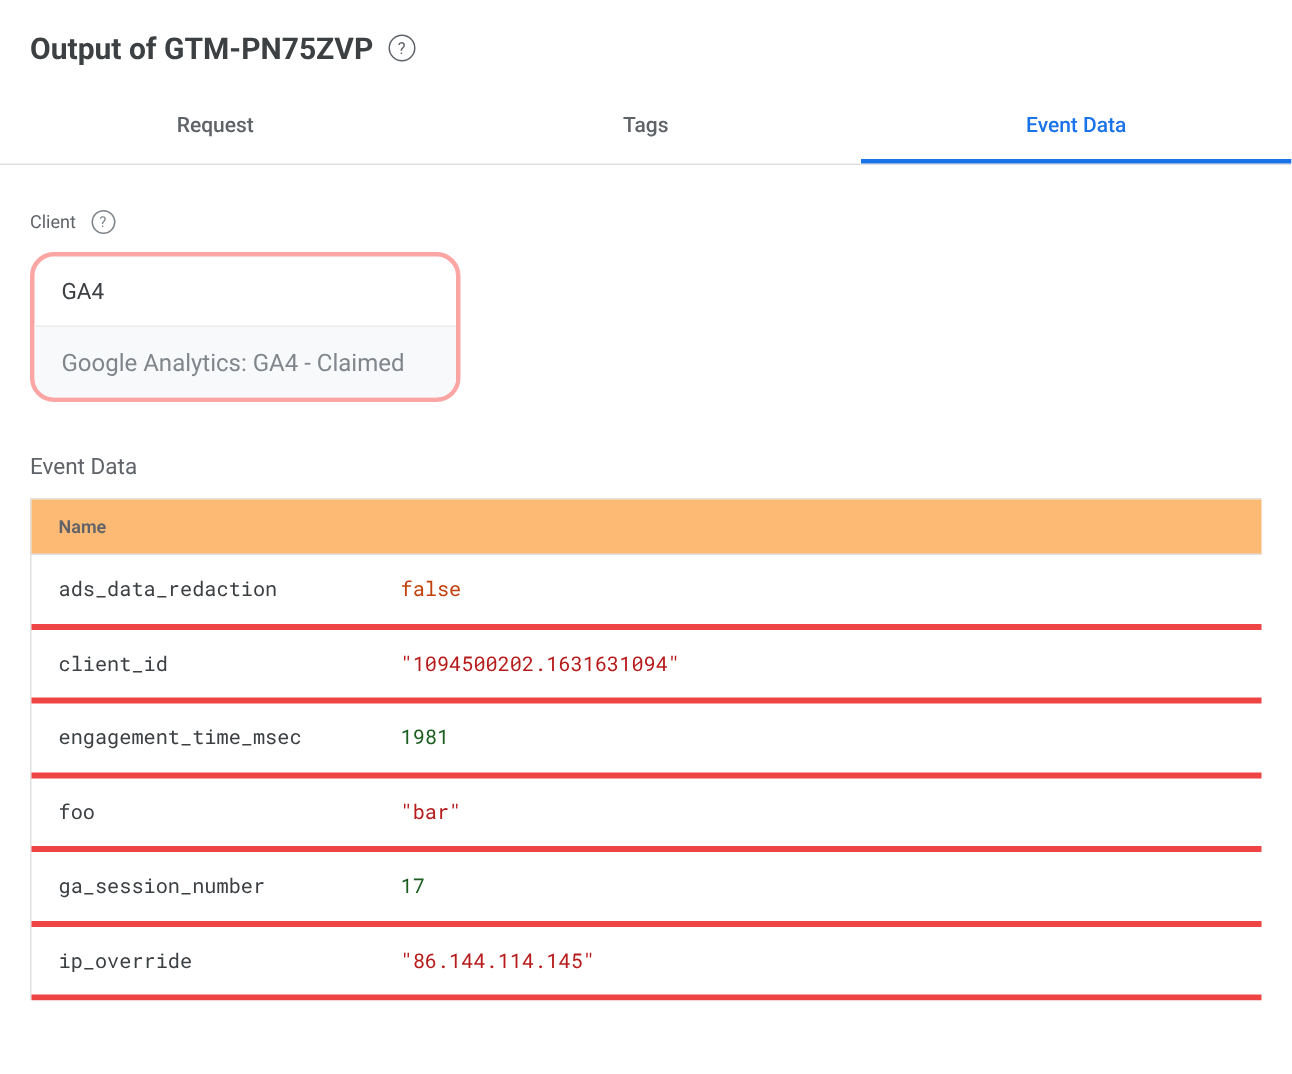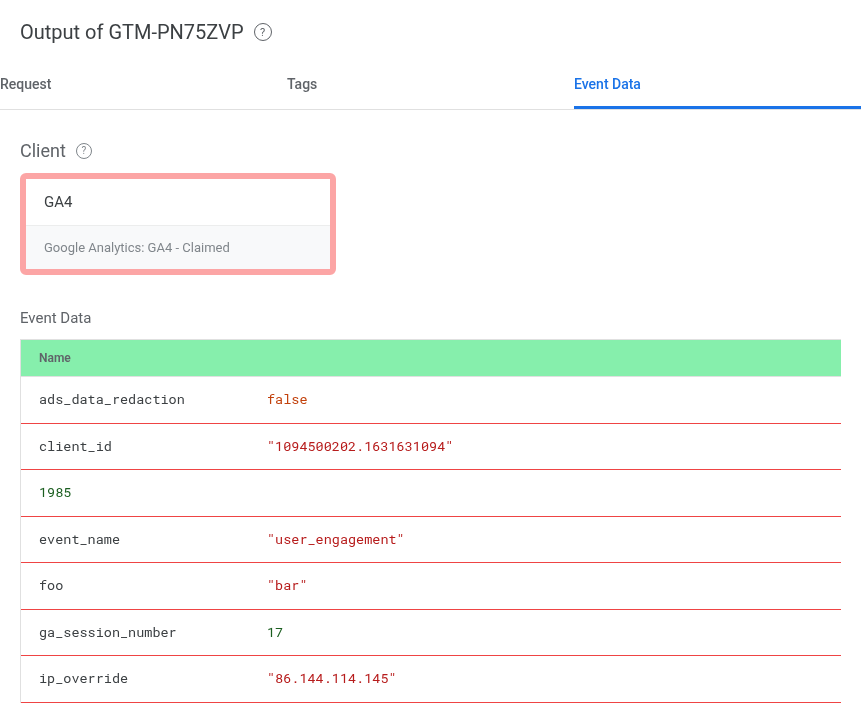--- a/index.html
+++ b/index.html
@@ -14,124 +14,125 @@
   padding: 20px 20px 0 20px;
 }
 .title-row {
   display: flex;
   align-items: center;
   gap: 10px;
   margin-bottom: 18px;
 }
 .title {
   font-size: 20px;
-  font-weight: 400;
+  font-weight: 700;
   color: #3c4043;
 }
 .help-icon {
   width: 18px;
   height: 18px;
   border: 1.5px solid #5f6368;
   border-radius: 50%;
   display: inline-flex;
   align-items: center;
   justify-content: center;
   font-size: 11px;
   color: #5f6368;
   cursor: pointer;
 }
 .tabs {
   display: flex;
   border-bottom: 1px solid #e0e0e0;
 }
 .tab {
   flex: 1;
-  padding: 14px 0;
+  text-align: center;
+  padding: 14px 16px;
   font-size: 14px;
   font-weight: 500;
   color: #5f6368;
   cursor: pointer;
   border-bottom: 3px solid transparent;
 }
 .tab.active {
   color: #1a73e8;
   border-bottom-color: #1a73e8;
 }
 .content {
   padding: 30px 20px 0 20px;
 }
 .section-label-row {
   display: flex;
   align-items: center;
   gap: 10px;
   margin-bottom: 12px;
 }
 .section-label {
-  font-size: 18px;
+  font-size: 12px;
   color: #5f6368;
 }
 .help-icon-sm {
   width: 16px;
   height: 16px;
   border: 1.5px solid #80868b;
   border-radius: 50%;
   display: inline-flex;
   align-items: center;
   justify-content: center;
   font-size: 10px;
   color: #80868b;
   cursor: pointer;
 }
 .client-box {
-  border: 6px solid #fca5a5;
-  border-radius: 6px;
-  width: 316px;
+  border: 3px solid #fca5a5;
+  border-radius: 16px;
+  width: 287px;
   overflow: hidden;
 }
 .client-name {
   padding: 14px 18px;
   font-size: 15px;
   color: #3c4043;
 }
 .client-desc {
   padding: 14px 18px;
-  font-size: 13px;
+  font-size: 16px;
   color: #80868b;
   background: #f8f9fa;
   border-top: 1px solid #eceded;
 }
 .event-data-section {
   margin-top: 34px;
 }
 .event-data-label {
   font-size: 15px;
   color: #5f6368;
   margin-bottom: 12px;
 }
 .table {
   border: 1px solid #e0e0e0;
   border-bottom: none;
   border-right: none;
 }
 .thead {
   display: flex;
-  background: #86efac;
+  background: #fdba74;
   border-bottom: 1px solid #e0e0e0;
 }
 .th {
   padding: 11px 18px;
   font-size: 12px;
   font-weight: 600;
   color: #5f6368;
 }
 .th-name { width: 228px; }
 .th-value { flex: 1; }
 .tr {
   display: flex;
-  border-bottom: 1px solid #ef4444;
+  border-bottom: 4px solid #ef4444;
 }
 .td {
   padding: 14px 18px;
   font-family: "Roboto Mono", Menlo, Consolas, monospace;
   font-size: 13.5px;
   line-height: 1.3;
 }
 .td-name {
   width: 228px;
   color: #3c4043;
@@ -176,25 +177,22 @@
       <div id="tbody">
           <div class="tr">
             <div class="td td-name">ads_data_redaction</div>
             <div class="td td-value"><span class="val-bool">false</span></div>
           </div>
           <div class="tr">
             <div class="td td-name">client_id</div>
             <div class="td td-value"><span class="val-string">"1094500202.1631631094"</span></div>
           </div>
           <div class="tr">
-            <div class="td td-value"><span class="val-number">1985</span></div>
-          </div>
-          <div class="tr">
-            <div class="td td-name">event_name</div>
-            <div class="td td-value"><span class="val-string">"user_engagement"</span></div>
+            <div class="td td-name">engagement_time_msec</div>
+            <div class="td td-value"><span class="val-number">1981</span></div>
           </div>
           <div class="tr">
             <div class="td td-name">foo</div>
             <div class="td td-value"><span class="val-string">"bar"</span></div>
           </div>
           <div class="tr">
             <div class="td td-name">ga_session_number</div>
             <div class="td td-value"><span class="val-number">17</span></div>
           </div>
           <div class="tr">

